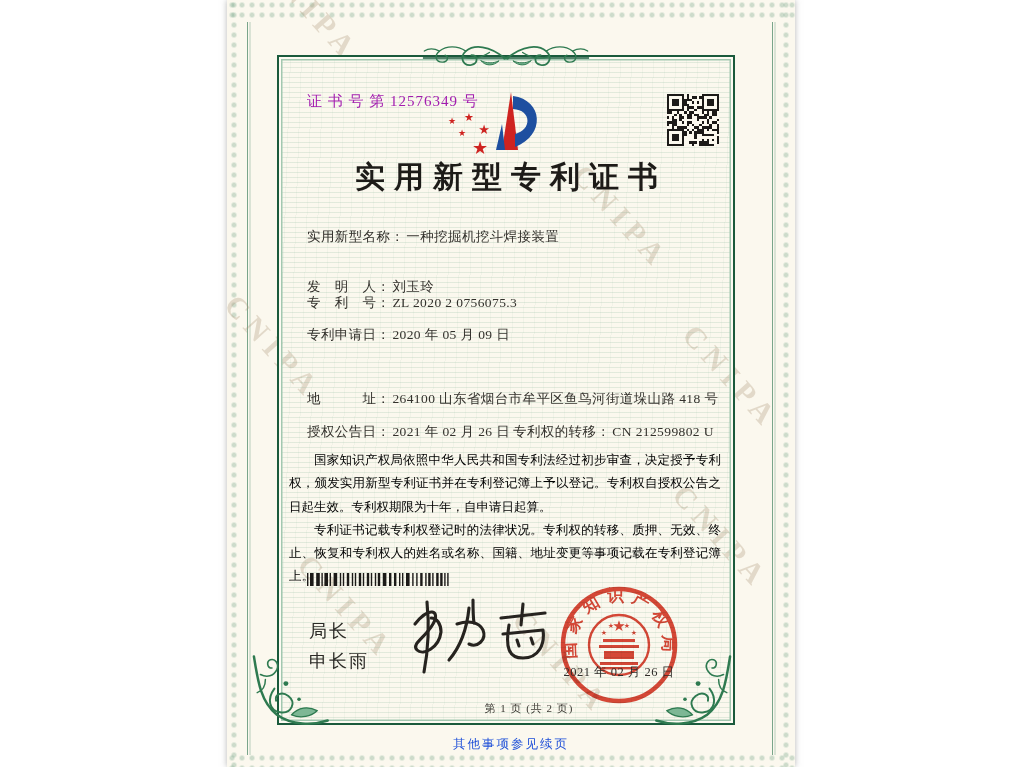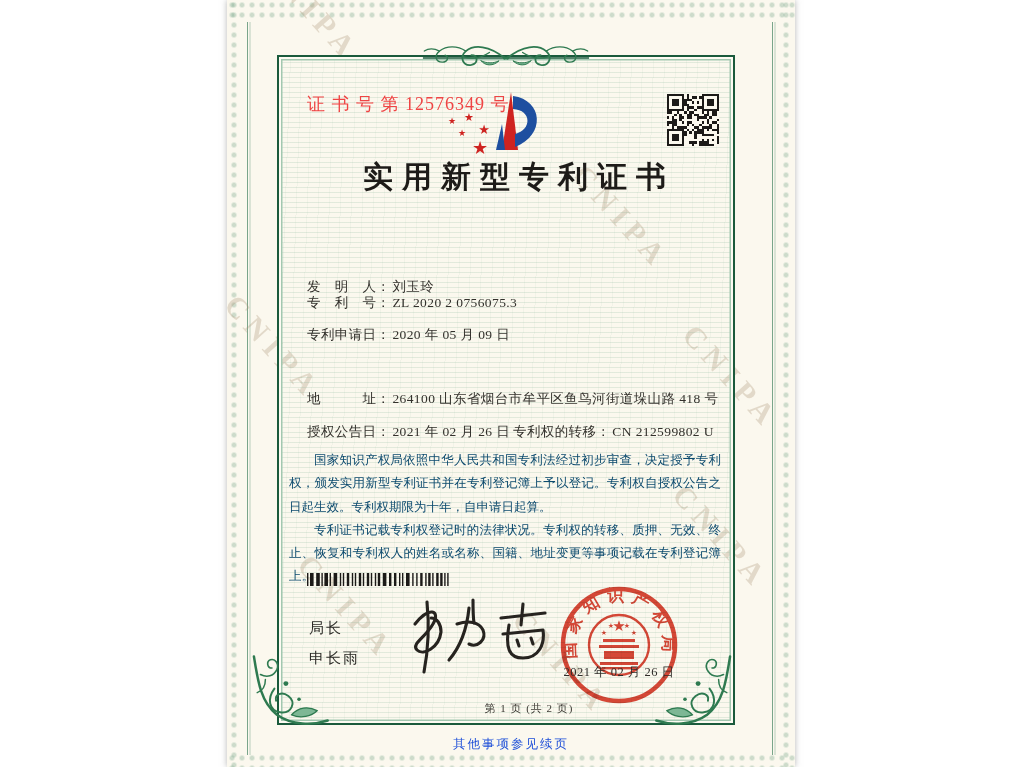--- a/index.html
+++ b/index.html
@@ -19,30 +19,30 @@
   .frame{position:absolute;left:50px;top:55px;width:458px;height:670px;box-sizing:border-box;
          border:2px solid #1a5a3c;
          box-shadow:inset 0 0 0 2px #fdfbf2,inset 0 0 0 3.5px #a2c7b0;
          background-image:
            repeating-linear-gradient(180deg,rgba(125,175,145,.20) 0 1px,transparent 1px 5px),
            repeating-linear-gradient(92deg,rgba(125,175,145,.08) 0 1px,transparent 1px 11px);}
   .wm{position:absolute;font-weight:bold;font-size:30px;letter-spacing:7px;color:rgba(168,146,116,.30);
       transform:rotate(48deg);white-space:nowrap;font-family:"Liberation Serif",serif;}
   .orn{position:absolute;}
   
-  .certno{position:absolute;left:80px;top:92px;font-size:18px;letter-spacing:1px;color:#ef4444;}
+  .certno{position:absolute;left:80px;top:92px;font-size:15px;letter-spacing:1px;color:#a21caf;}
   .title{position:absolute;left:0;width:568px;top:157px;text-align:center;font-size:30px;font-weight:bold;
-         letter-spacing:9px;color:#1d1b18;padding-left:8px;}
+         letter-spacing:9px;color:#1d1b18;}
   .row{position:absolute;left:80px;width:440px;font-size:13.5px;color:#33312c;letter-spacing:.4px;}
   .row .val{margin-left:2px;}
   .pair2{position:absolute;left:206px;top:0;}
   .paras{position:absolute;left:62px;top:449px;width:432px;font-size:12.5px;line-height:1.86;
-         text-align:justify;color:#0c4a6e;}
+         text-align:justify;color:#000000;}
   .paras p{margin:0;text-indent:2em;}
-  .signer{position:absolute;left:82px;font-size:15px;color:#2b2a26;letter-spacing:2px;}
+  .signer{position:absolute;left:82px;font-size:18px;color:#2b2a26;letter-spacing:2px;}
   .sig{position:absolute;left:150px;top:594px;}
   .sealwrap{position:absolute;left:330px;top:583px;width:124px;height:124px;mix-blend-mode:multiply;}
   .sealdate{position:absolute;left:324px;top:664px;width:136px;text-align:center;font-size:12.5px;
             color:#2e2c29;z-index:6;letter-spacing:.5px;}
   .pageinfo{position:absolute;left:0;width:568px;top:701px;text-align:center;font-size:11px;color:#3c3a34;letter-spacing:1px;margin-left:18px;}
   .footnote{position:absolute;left:0;width:568px;top:736px;text-align:center;font-size:12.5px;color:#1d4ed8;letter-spacing:2px;}
   .qr{position:absolute;left:440px;top:94px;width:52px;height:52px;}
   .logo{position:absolute;left:212px;top:88px;}
   .barcode{position:absolute;left:80px;top:573px;}
   svg text.star{font-family:"DejaVu Sans",sans-serif;}
@@ -350,20 +350,23 @@
           <rect x="14" y="20" width="1" height="1"></rect>
           <rect x="15" y="20" width="1" height="1"></rect>
           <rect x="16" y="20" width="1" height="1"></rect>
           <rect x="17" y="20" width="1" height="1"></rect>
           <rect x="18" y="20" width="1" height="1"></rect>
         </g>
     </svg>
 
     <div class="title">实用新型专利证书</div>
 
+    <div class="row" style="top:228px">
+      <span class="lab">实用新型名称：</span><span class="val">一种挖掘机挖斗焊接装置</span>
+    </div>
     <div class="row" style="top:278px">
       <span class="lab">发　明　人：</span><span class="val">刘玉玲</span>
     </div>
     <div class="row" style="top:294px">
       <span class="lab">专　利　号：</span><span class="val">ZL 2020 2 0756075.3</span>
     </div>
     <div class="row" style="top:326px">
       <span class="lab">专利申请日：</span><span class="val">2020 年 05 月 09 日</span>
     </div>
     <div class="row" style="top:390px">

